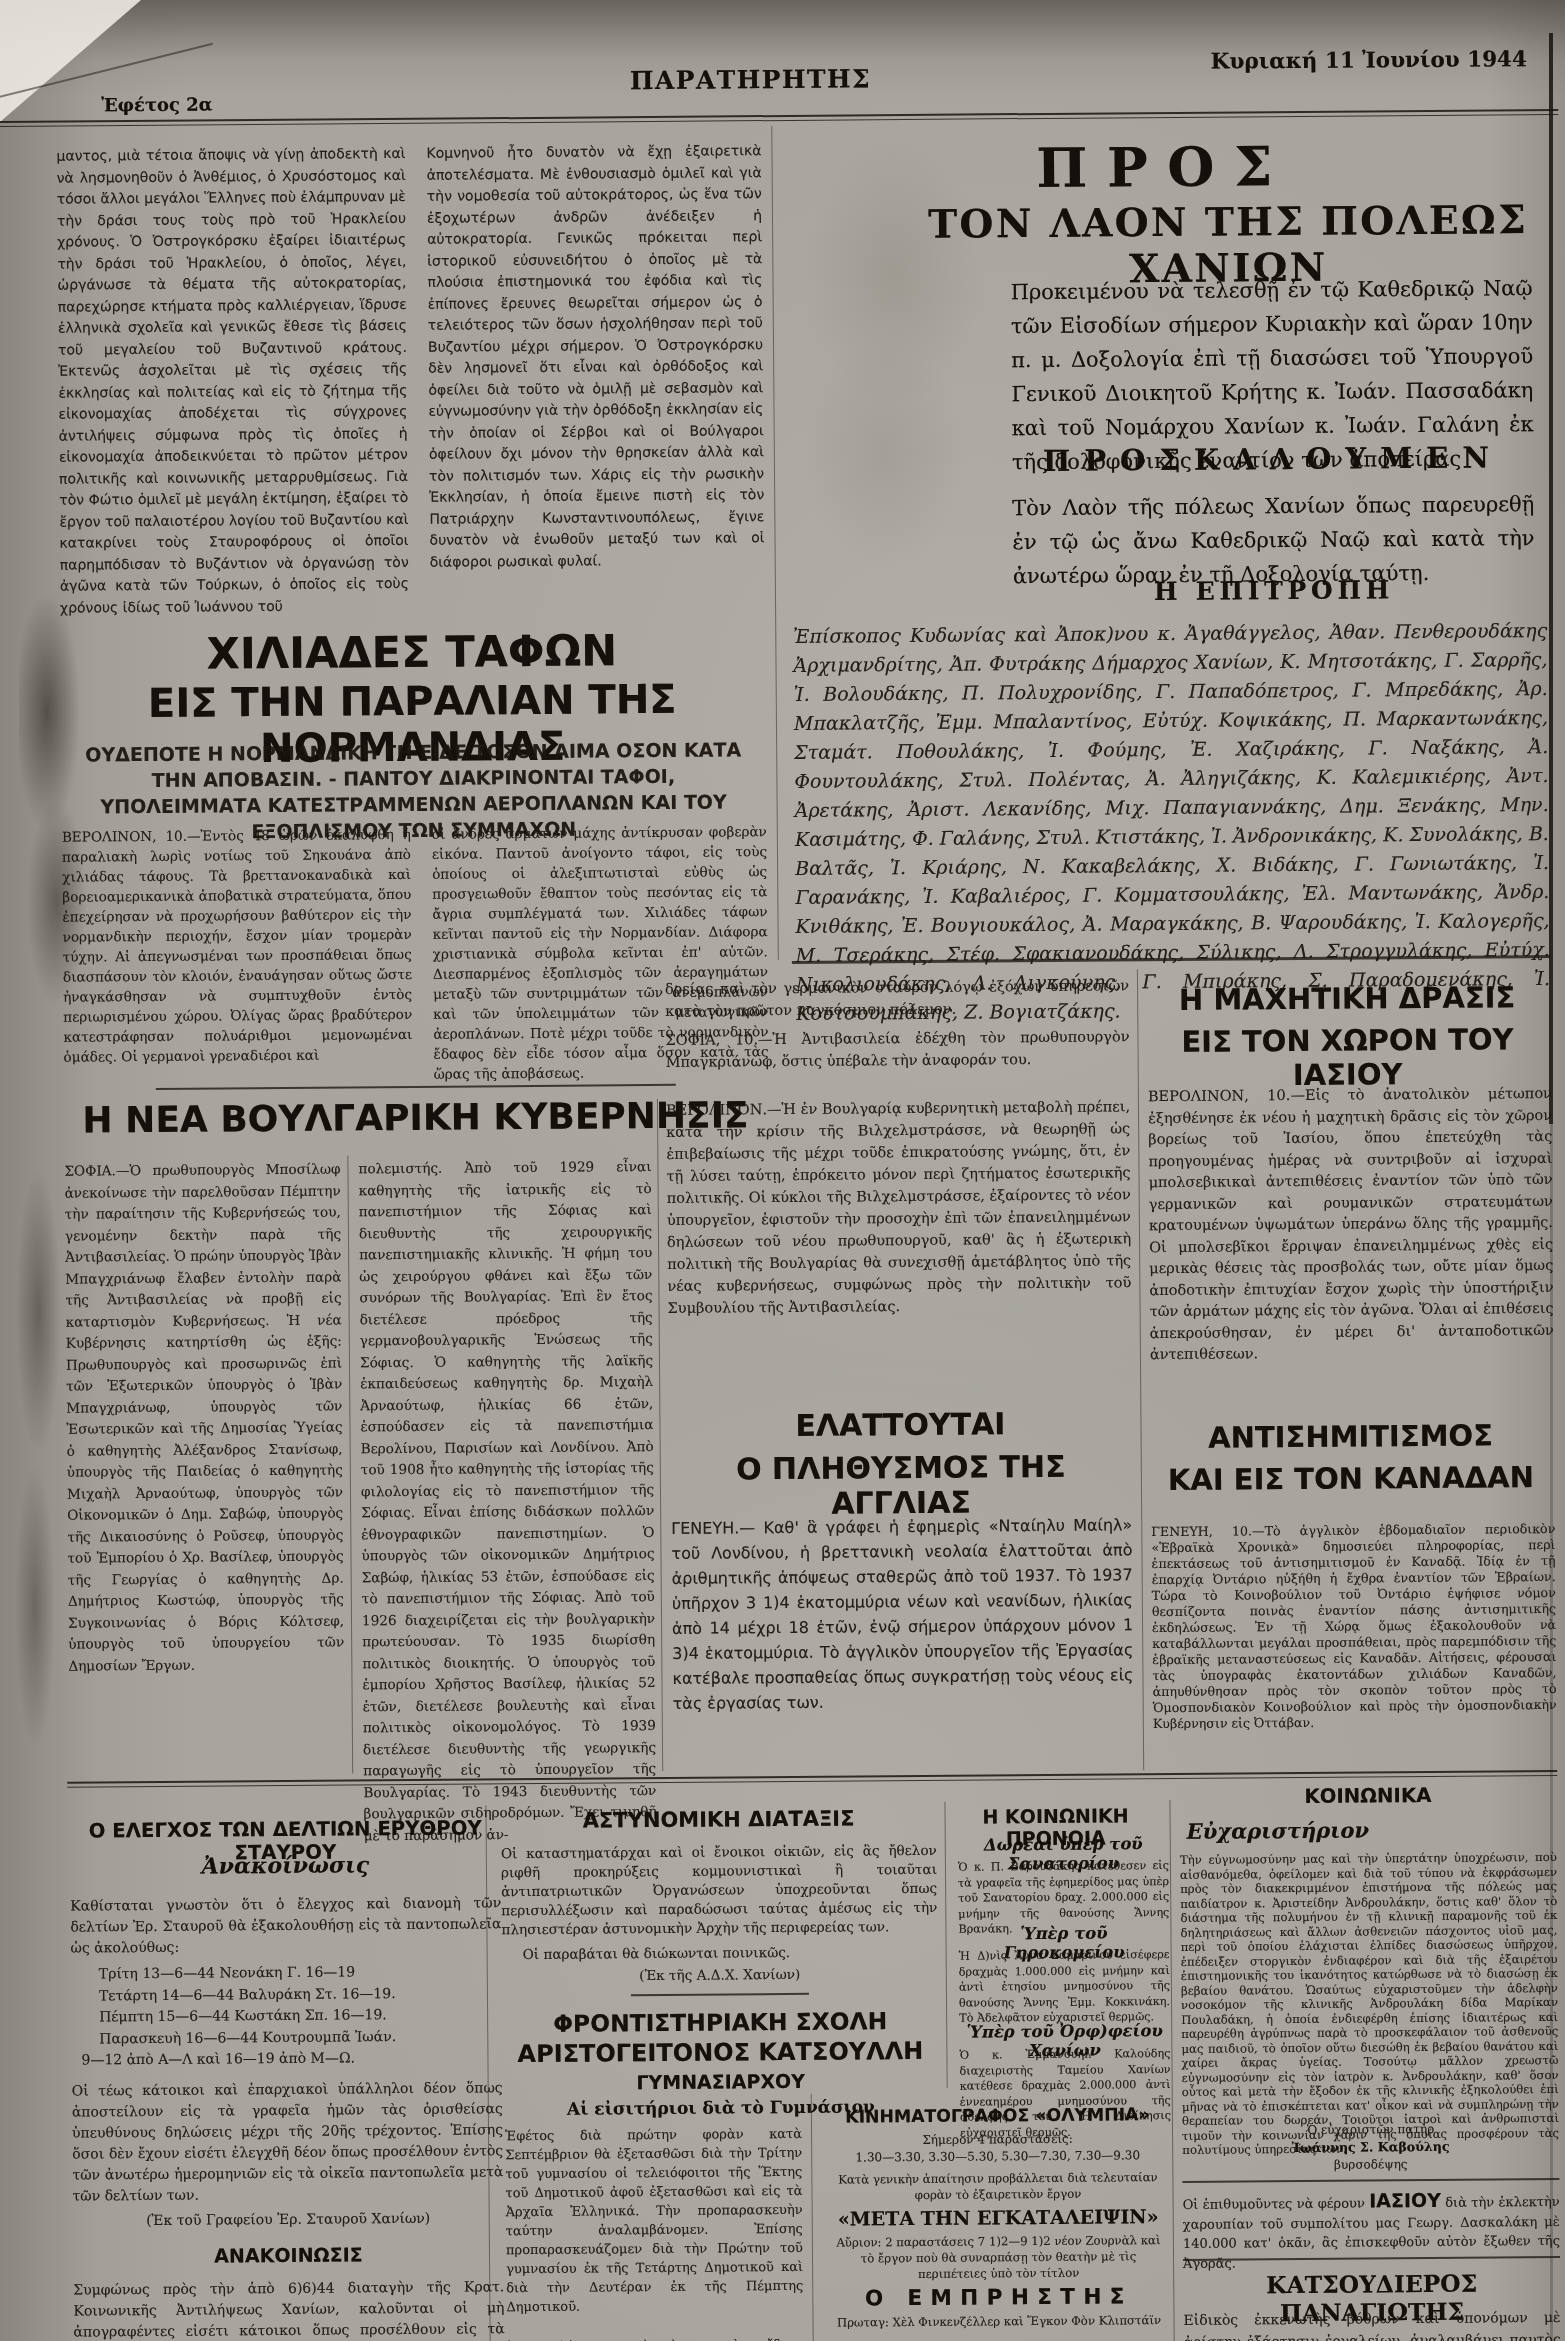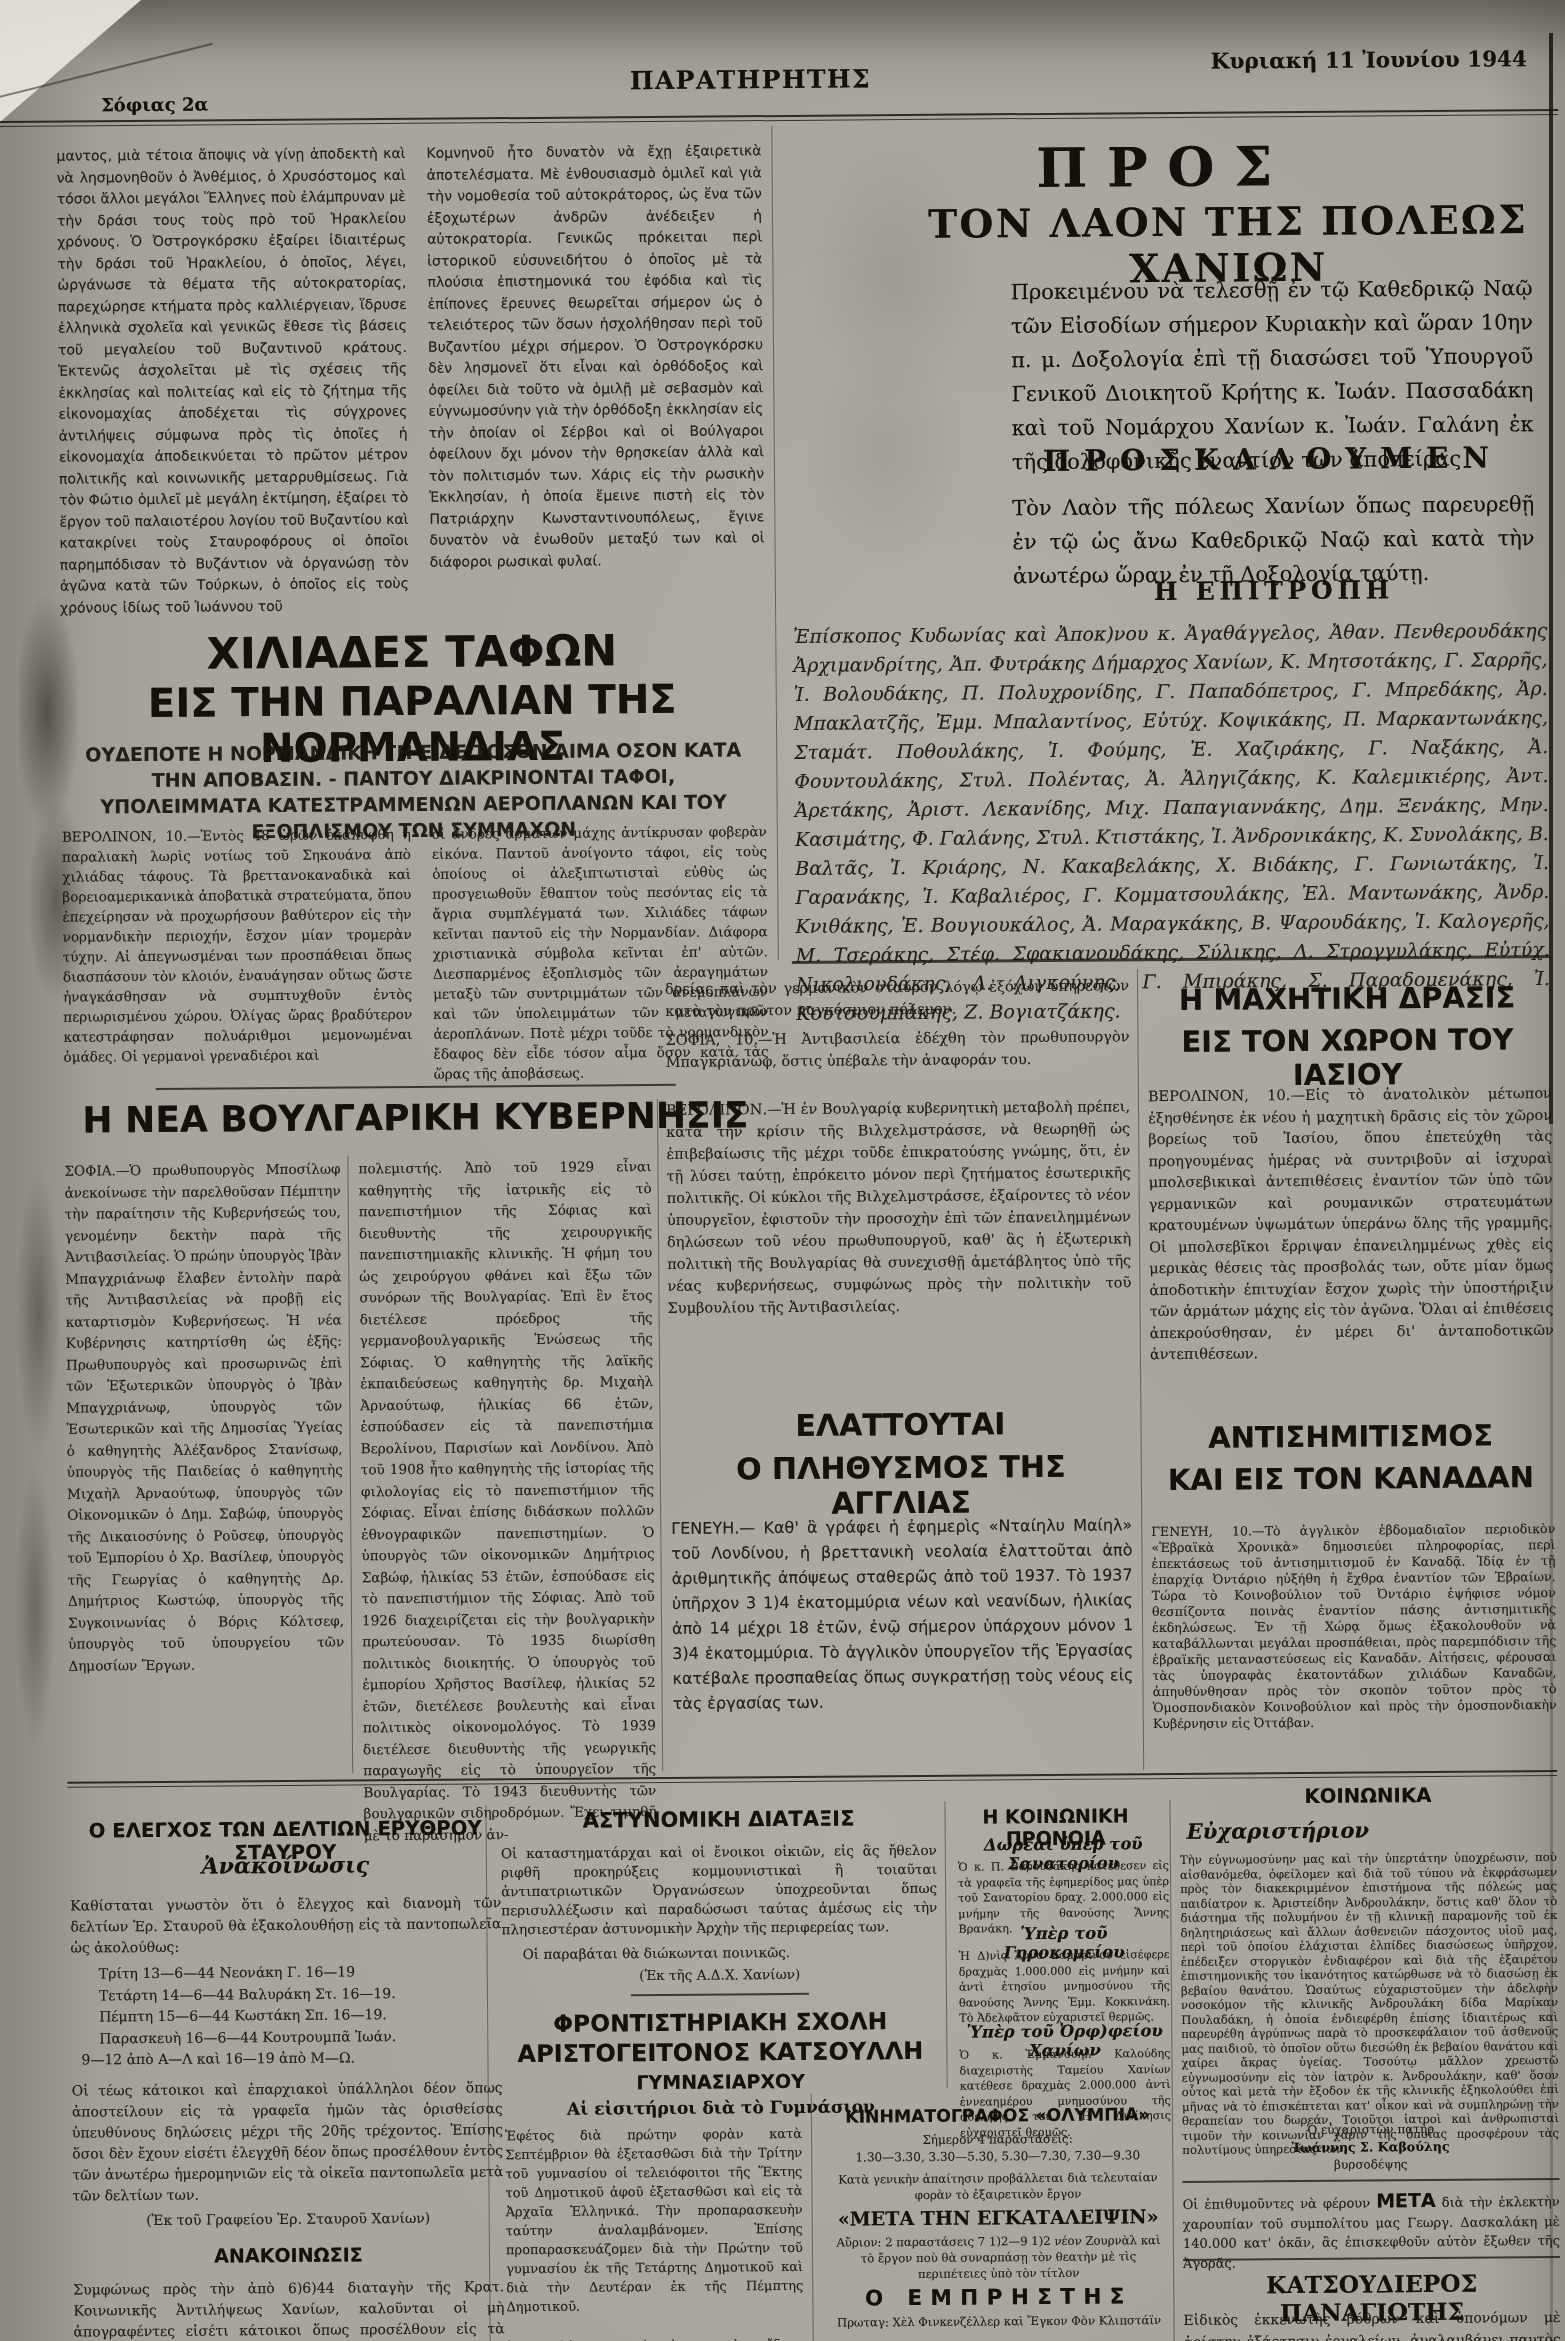--- a/index.html
+++ b/index.html
@@ -36,21 +36,21 @@
   <div class="stain" style="left:0;top:0;width:0;height:0;border-left:141px solid rgba(235,233,226,.9);border-bottom:122px solid transparent;"></div>
   <div class="stain" style="left:-9.4px;top:70px;width:225px;height:1.9px;background:rgba(40,36,30,.55);transform:rotate(-14deg);"></div>
   <div class="stain" style="left:19px;top:585px;width:94px;height:422px;background:radial-gradient(ellipse 50% 40% at 30% 30%,rgba(30,27,22,.55),transparent 70%),radial-gradient(ellipse 45% 35% at 40% 75%,rgba(30,27,22,.45),transparent 70%);"></div>
   <div class="stain" style="left:14px;top:1148px;width:70px;height:656px;background:radial-gradient(ellipse 45% 30% at 35% 25%,rgba(35,31,25,.4),transparent 72%),radial-gradient(ellipse 40% 30% at 30% 70%,rgba(35,31,25,.35),transparent 72%);"></div>
   <div class="stain" style="left:796px;top:141px;width:197px;height:445px;background:radial-gradient(ellipse 60% 40% at 50% 30%,rgba(120,115,106,.25),transparent 75%),radial-gradient(ellipse 55% 35% at 45% 70%,rgba(120,115,106,.2),transparent 75%);"></div>
   <div class="stain" style="left:1549px;top:33px;width:3.7px;height:1091px;background:rgba(22,19,15,.85);"></div>
   <div class="stain" style="left:1550px;top:1124px;width:2.8px;height:1265px;background:rgba(22,19,15,.25);"></div>
 
   <div class="tilt">
 
-    <div class="abs serif b ink2" style="left:108px;top:89px;font-size:18px;">Σόφιας 2α</div>
+    <div class="abs serif b ink2" style="left:108px;top:89px;font-size:18px;">Ἐφέτος 2α</div>
     <div class="abs serif b ink2" style="left:637px;top:65px;font-size:25px;letter-spacing:1.4px;">ΠΑΡΑΤΗΡΗΤΗΣ</div>
     <div class="abs serif b ink2" style="left:1218px;top:52px;font-size:21.5px;">Κυριακή 11 Ἰουνίου 1944</div>
     <div class="hrd" style="left:0;top:115px;width:1565px;"></div>
 
     <div class="abs sans just ink" style="left:63px;top:140px;width:349px;font-size:14px;line-height:21.5px;">μαντος, μιὰ τέτοια ἄποψις νὰ γίνῃ ἀποδεκτὴ καὶ νὰ λησμονηθοῦν ὁ Ἀνθέμιος, ὁ Χρυσόστομος καὶ τόσοι ἄλλοι μεγάλοι Ἕλληνες ποὺ ἐλάμπρυναν μὲ τὴν δράσι τους τοὺς πρὸ τοῦ Ἡρακλείου χρόνους. Ὁ Ὀστρογκόρσκυ ἐξαίρει ἰδιαιτέρως τὴν δράσι τοῦ Ἡρακλείου, ὁ ὁποῖος, λέγει, ὠργάνωσε τὰ θέματα τῆς αὐτοκρατορίας, παρεχώρησε κτήματα πρὸς καλλιέργειαν, ἵδρυσε ἑλληνικὰ σχολεῖα καὶ γενικῶς ἔθεσε τὶς βάσεις τοῦ μεγαλείου τοῦ Βυζαντινοῦ κράτους. Ἐκτενῶς ἀσχολεῖται μὲ τὶς σχέσεις τῆς ἐκκλησίας καὶ πολιτείας καὶ εἰς τὸ ζήτημα τῆς εἰκονομαχίας ἀποδέχεται τὶς σύγχρονες ἀντιλήψεις σύμφωνα πρὸς τὶς ὁποῖες ἡ εἰκονομαχία ἀποδεικνύεται τὸ πρῶτον μέτρον πολιτικῆς καὶ κοινωνικῆς μεταρρυθμίσεως. Γιὰ τὸν Φώτιο ὁμιλεῖ μὲ μεγάλη ἐκτίμηση, ἐξαίρει τὸ ἔργον τοῦ παλαιοτέρου λογίου τοῦ Βυζαντίου καὶ κατακρίνει τοὺς Σταυροφόρους οἱ ὁποῖοι παρημπόδισαν τὸ Βυζάντιον νὰ ὀργανώσῃ τὸν ἀγῶνα κατὰ τῶν Τούρκων, ὁ ὁποῖος εἰς τοὺς χρόνους ἰδίως τοῦ Ἰωάννου τοῦ</div>
     <div class="abs sans just ink" style="left:433px;top:140px;width:335px;font-size:14px;line-height:21.5px;">Κομνηνοῦ ἦτο δυνατὸν νὰ ἔχῃ ἐξαιρετικὰ ἀποτελέσματα. Μὲ ἐνθουσιασμὸ ὁμιλεῖ καὶ γιὰ τὴν νομοθεσία τοῦ αὐτοκράτορος, ὡς ἕνα τῶν ἐξοχωτέρων ἀνδρῶν ἀνέδειξεν ἡ αὐτοκρατορία. Γενικῶς πρόκειται περὶ ἱστορικοῦ εὐσυνειδήτου ὁ ὁποῖος μὲ τὰ πλούσια ἐπιστημονικά του ἐφόδια καὶ τὶς ἐπίπονες ἔρευνες θεωρεῖται σήμερον ὡς ὁ τελειότερος τῶν ὅσων ἠσχολήθησαν περὶ τοῦ Βυζαντίου μέχρι σήμερον. Ὁ Ὀστρογκόρσκυ δὲν λησμονεῖ ὅτι εἶναι καὶ ὀρθόδοξος καὶ ὀφείλει διὰ τοῦτο νὰ ὁμιλῇ μὲ σεβασμὸν καὶ εὐγνωμοσύνην γιὰ τὴν ὀρθόδοξη ἐκκλησίαν εἰς τὴν ὁποίαν οἱ Σέρβοι καὶ οἱ Βούλγαροι ὀφείλουν ὄχι μόνον τὴν θρησκείαν ἀλλὰ καὶ τὸν πολιτισμόν των. Χάρις εἰς τὴν ρωσικὴν Ἐκκλησίαν, ἡ ὁποία ἔμεινε πιστὴ εἰς τὸν Πατριάρχην Κωνσταντινουπόλεως, ἔγινε δυνατὸν νὰ ἑνωθοῦν μεταξύ των καὶ οἱ διάφοροι ρωσικαὶ φυλαί.</div>
     <div class="vr" style="left:778px;top:126px;height:834px;"></div>
 
     <div class="abs serif b ctr ink2" style="left:796px;top:138px;width:749px;font-size:54px;letter-spacing:19.7px;">ΠΡΟΣ</div>
     <div class="abs serif b ctr ink2" style="left:918px;top:202px;width:632px;font-size:39px;letter-spacing:2.3px;">ΤΟΝ ΛΑΟΝ ΤΗΣ ΠΟΛΕΩΣ ΧΑΝΙΩΝ</div>
@@ -140,21 +140,21 @@
 
     <div class="vr" style="left:1163px;top:1803px;height:548px;"></div>
     <div class="abs sans b ctr ink2" style="left:1173px;top:1789px;width:377px;font-size:19.7px;">ΚΟΙΝΩΝΙΚΑ</div>
     <div class="abs serif b i ink2" style="left:1180px;top:1822px;width:377px;font-size:21px;">Εὐχαριστήριον</div>
     <div class="abs serif just ink" style="left:1173px;top:1856px;width:377px;font-size:11.7px;line-height:14.5px;">Τὴν εὐγνωμοσύνην μας καὶ τὴν ὑπερτάτην ὑποχρέωσιν, ποὺ αἰσθανόμεθα, ὀφείλομεν καὶ διὰ τοῦ τύπου νὰ ἐκφράσωμεν πρὸς τὸν διακεκριμμένον ἐπιστήμονα τῆς πόλεώς μας παιδίατρον κ. Ἀριστείδην Ἀνδρουλάκην, ὅστις καθ' ὅλον τὸ διάστημα τῆς πολυμήνου ἐν τῇ κλινικῇ παραμονῆς τοῦ ἐκ δηλητηριάσεως καὶ ἄλλων ἀσθενειῶν πάσχοντος υἱοῦ μας, περὶ τοῦ ὁποίου ἐλάχισται ἐλπίδες διασώσεως ὑπῆρχον, ἐπέδειξεν στοργικὸν ἐνδιαφέρον καὶ διὰ τῆς ἐξαιρέτου ἐπιστημονικῆς του ἱκανότητος κατώρθωσε νὰ τὸ διασώσῃ ἐκ βεβαίου θανάτου. Ὡσαύτως εὐχαριστοῦμεν τὴν ἀδελφὴν νοσοκόμον τῆς κλινικῆς Ἀνδρουλάκη δίδα Μαρίκαν Πουλαδάκη, ἡ ὁποία ἐνδιεφέρθη ἐπίσης ἰδιαιτέρως καὶ παρευρέθη ἀγρύπνως παρὰ τὸ προσκεφάλαιον τοῦ ἀσθενοῦς μας παιδιοῦ, τὸ ὁποῖον οὕτω διεσώθη ἐκ βεβαίου θανάτου καὶ χαίρει ἄκρας ὑγείας. Τοσούτῳ μᾶλλον χρεωστῶ εὐγνωμοσύνην εἰς τὸν ἰατρὸν κ. Ἀνδρουλάκην, καθ' ὅσον οὗτος καὶ μετὰ τὴν ἔξοδον ἐκ τῆς κλινικῆς ἐξηκολούθει ἐπὶ μῆνας νὰ τὸ ἐπισκέπτεται κατ' οἶκον καὶ νὰ συμπληρώνῃ τὴν θεραπείαν του δωρεάν. Τοιοῦτοι ἰατροὶ καὶ ἀνθρωπισταὶ τιμοῦν τὴν κοινωνίαν χάριν τῆς ὁποίας προσφέρουν τὰς πολυτίμους ὑπηρεσίας των.</div>
     <div class="abs serif ctr ink" style="left:1173px;top:2127px;width:377px;font-size:12px;">Ὁ εὐχαριστῶν πατὴρ</div>
     <div class="abs serif b ctr ink2" style="left:1173px;top:2144px;width:377px;font-size:12.6px;">Ἰωάννης Σ. Καβούλης</div>
     <div class="abs serif ctr ink" style="left:1173px;top:2162px;width:377px;font-size:12px;">βυρσοδέψης</div>
     <div class="hr" style="left:1173px;top:2184px;width:377px;height:1.9px;"></div>
     <div class="abs serif just ink" style="left:1173px;top:2196px;width:377px;font-size:13px;line-height:19.7px;">
-      <span>Οἱ ἐπιθυμοῦντες νὰ φέρουν </span><span class="sans b ink2" style="font-size:19px;">ΜΕΤΑ</span><span> διὰ τὴν ἐκλεκτὴν χαρουπίαν τοῦ συμπολίτου μας Γεωργ. Δασκαλάκη μὲ 140.000 κατ' ὀκᾶν, ἂς ἐπισκεφθοῦν αὐτὸν ἔξωθεν τῆς Ἀγορᾶς.</span>
+      <span>Οἱ ἐπιθυμοῦντες νὰ φέρουν </span><span class="sans b ink2" style="font-size:19px;">ΙΑΣΙΟΥ</span><span> διὰ τὴν ἐκλεκτὴν χαρουπίαν τοῦ συμπολίτου μας Γεωργ. Δασκαλάκη μὲ 140.000 κατ' ὀκᾶν, ἂς ἐπισκεφθοῦν αὐτὸν ἔξωθεν τῆς Ἀγορᾶς.</span>
     </div>
     <div class="hr" style="left:1173px;top:2262px;width:377px;height:1.9px;"></div>
     <div class="abs serif b ctr ink2" style="left:1173px;top:2275px;width:377px;font-size:23.4px;">ΚΑΤΣΟΥΔΙΕΡΟΣ ΠΑΝΑΓΙΩΤΗΣ</div>
     <div class="abs serif just ink" style="left:1173px;top:2312px;width:377px;font-size:14px;line-height:22px;">Εἰδικὸς ἐκκενωτὴς βόθρων καὶ ὑπονόμων μὲ ἀρίστην ἐξάρτησιν ἐργαλείων, ἀναλαμβάνει παντὸς εἴδους ἐκκενώσεις ἐργολαβικῶς εἰς τιμὰς ἀσυναγωνίστους. Κατοικία Σπλάντζιας Οἰκονόμου 41.</div>
 
   </div>
 </div>
 
 
 </body></html>

